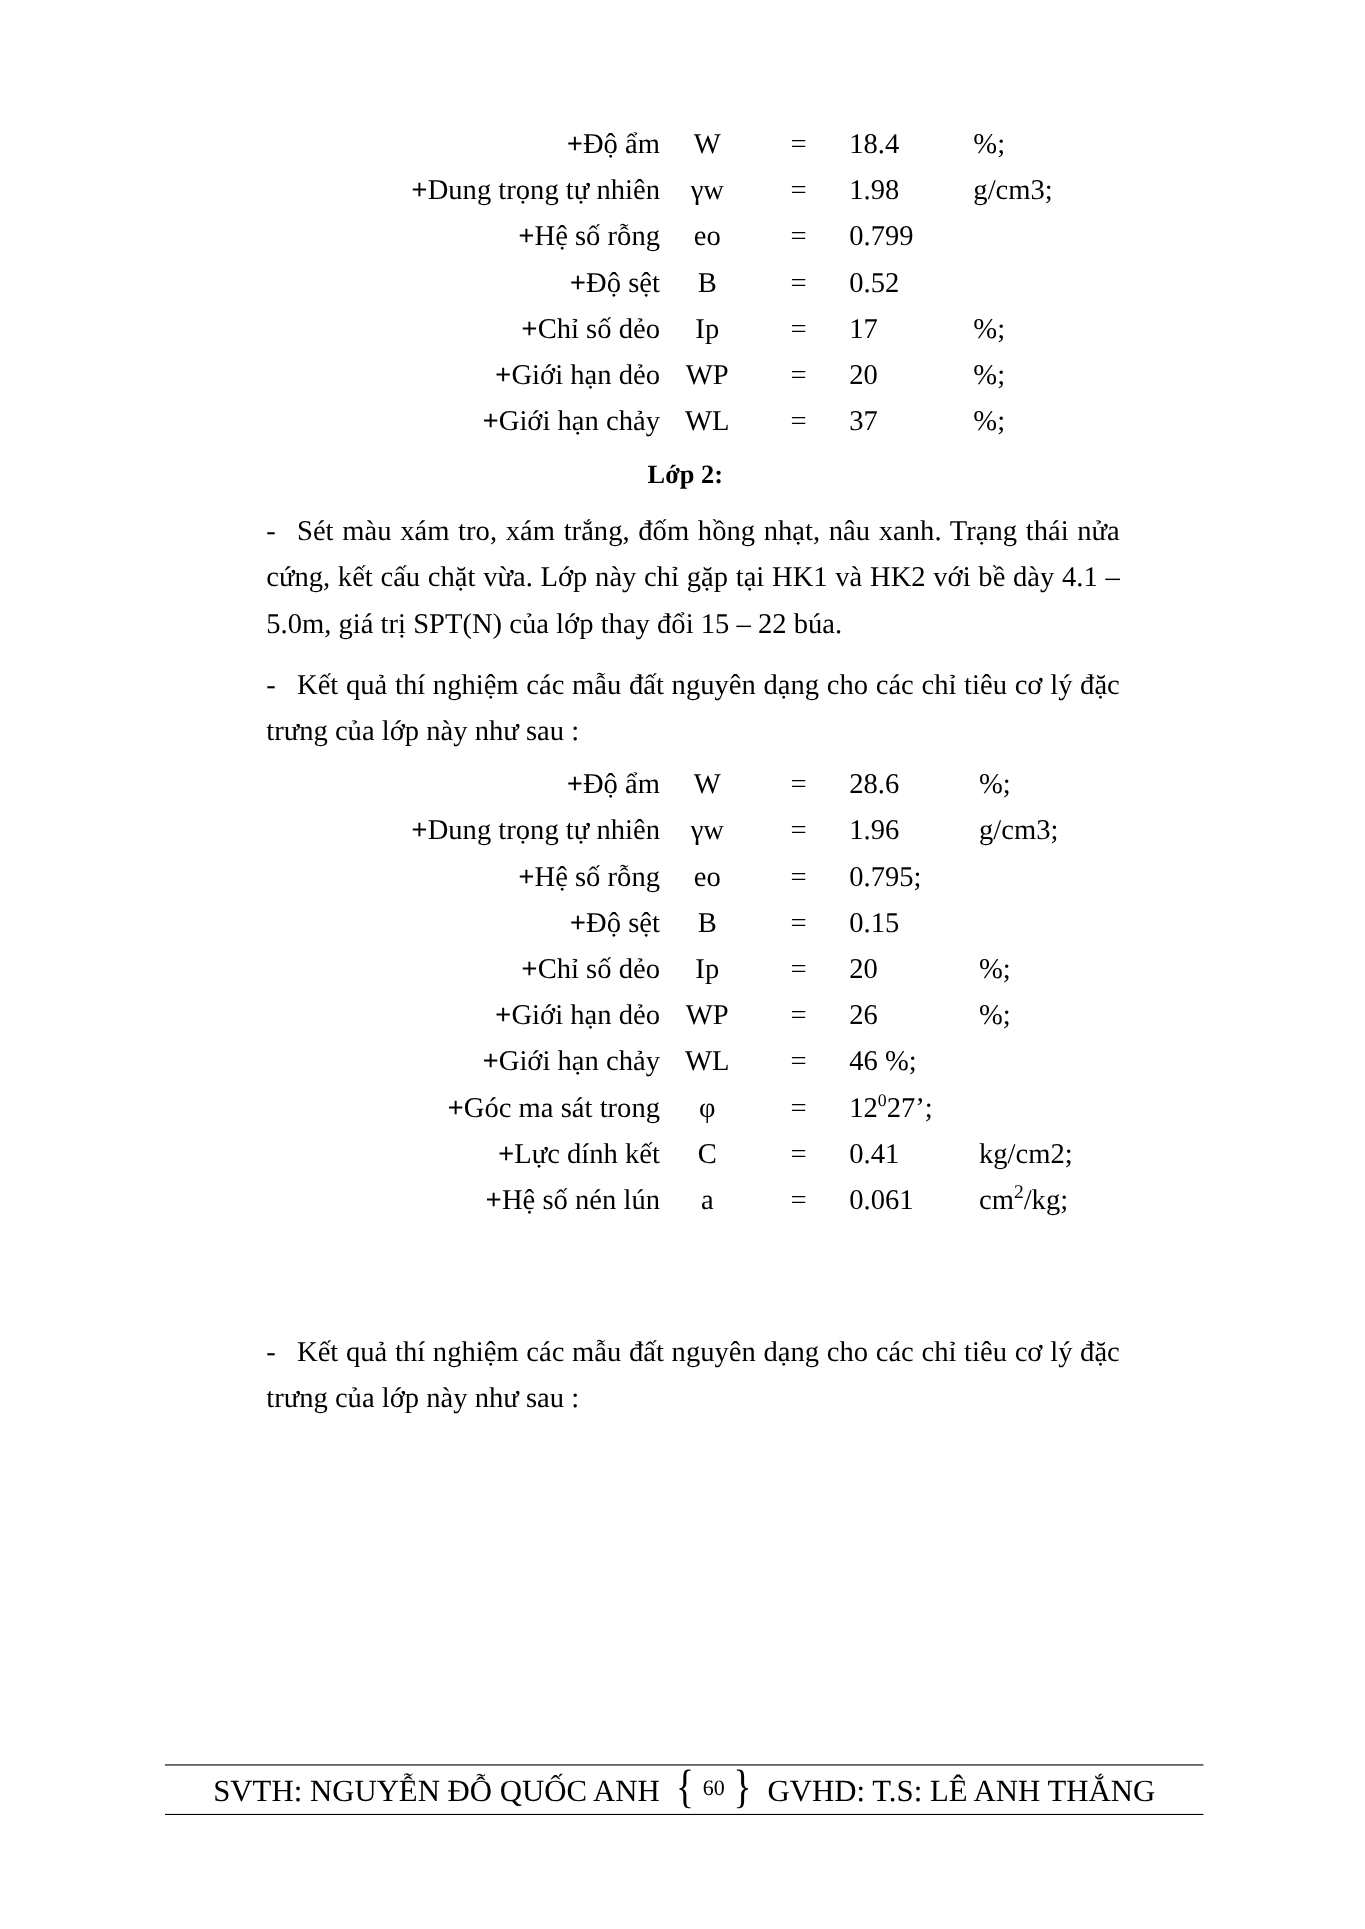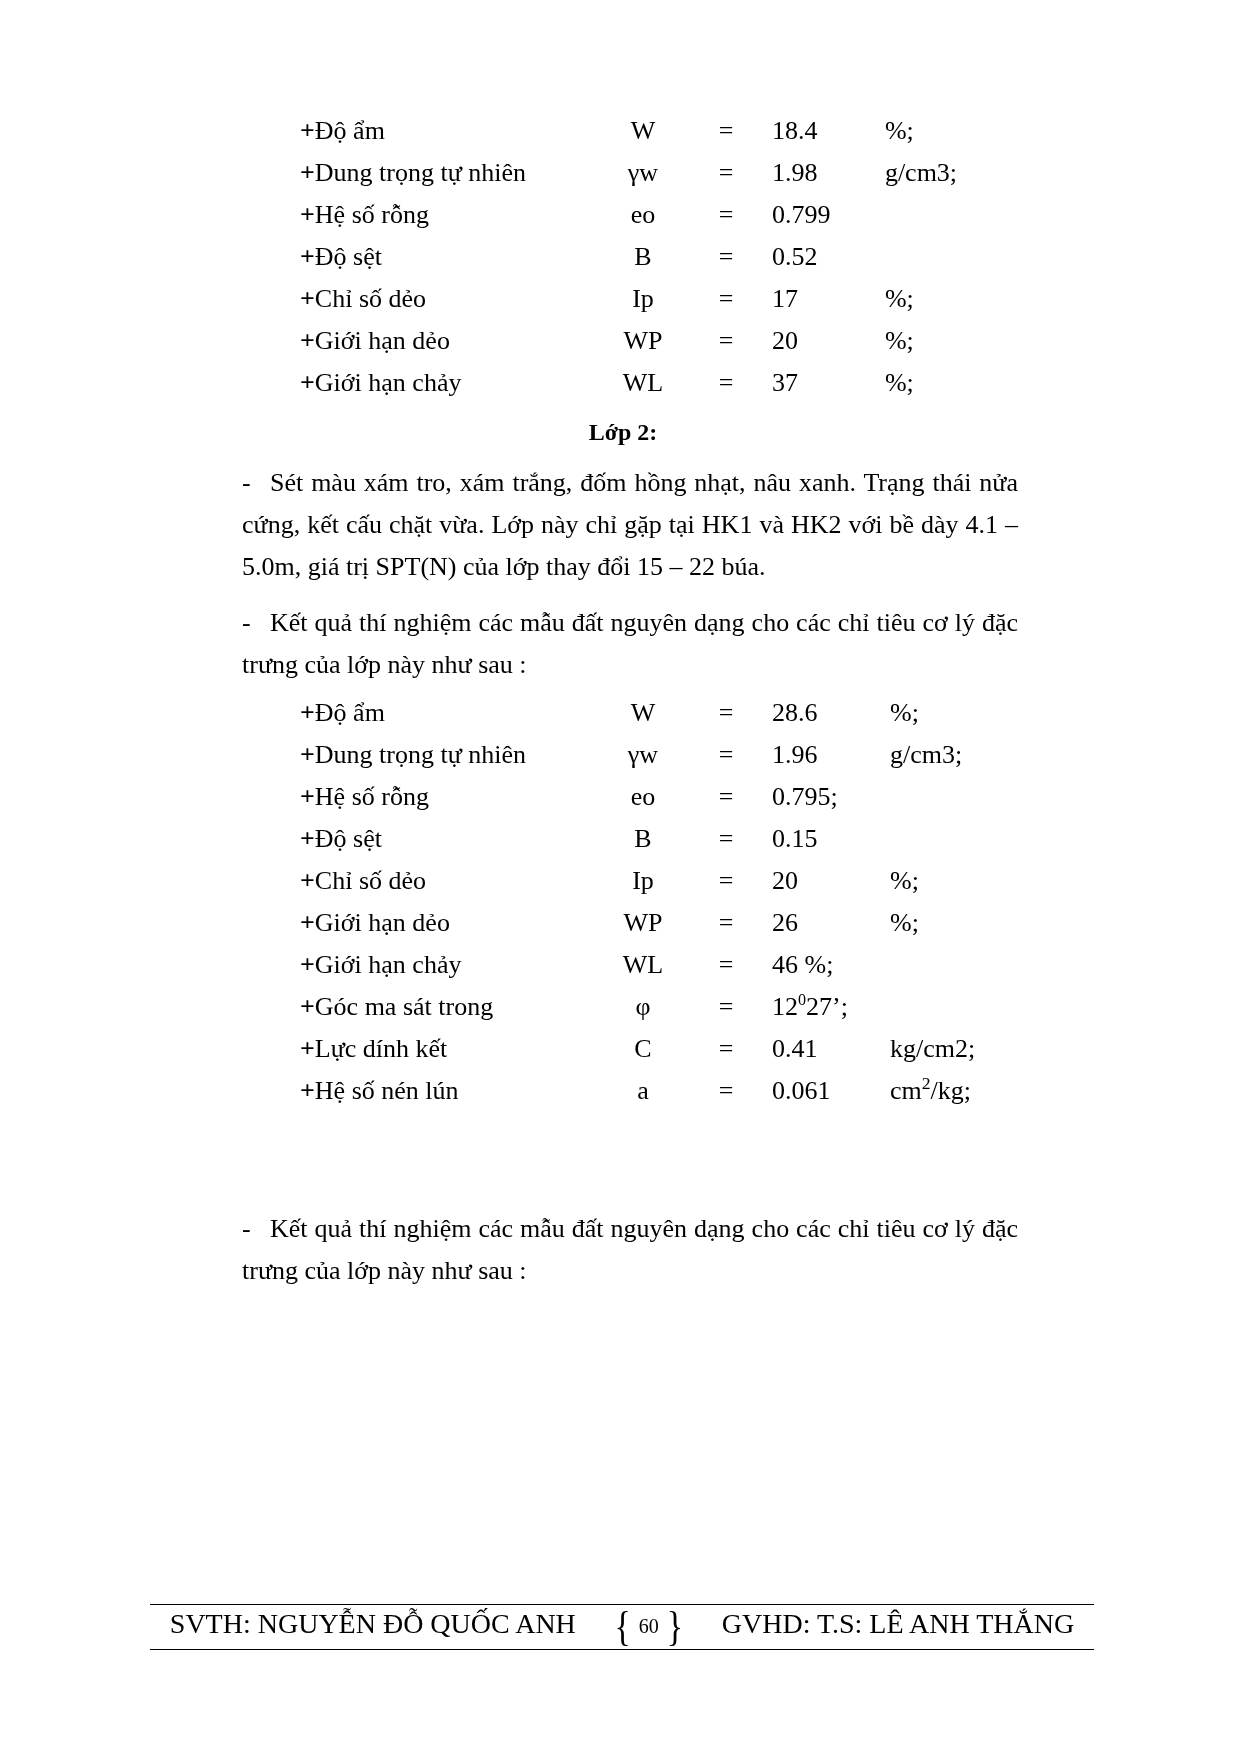--- a/index.html
+++ b/index.html
@@ -36,21 +36,21 @@
     font-size: 26px;
     line-height: 1.0;
   }
   .param-table td {
     padding: 0;
     vertical-align: baseline;
     white-space: nowrap;
   }
   .param-table tr { height: 42px; }
 
-  .c-label  { width: 300px; padding-left: 72px !important; }
+  .c-label  { width: 300px; padding-left: 72px !important; text-align: right; }
   .c-sym    { width: 86px; text-align: center; }
   .c-eq     { width: 80px; text-align: center; }
   .c-val    { width: 118px; text-align: left; padding-left: 6px !important; }
   .c-unit   { text-align: left; }
 
   .plus { font-weight: bold; }
 
   
   .t1 .c-val { width: auto; }
 
@@ -103,26 +103,25 @@
     width: 944px;
   }
   .footer-rule {
     width: 100%;
     height: 1px;
     background: #000000;
     margin: 0 0 4px 0;
   }
   .footer-row {
     display: flex;
-    align-items: flex-start;
+    align-items: flex-end;
     justify-content: center;
     font-size: 28px;
     line-height: 1.05;
     font-family: "Liberation Serif", "DejaVu Serif", serif;
-    gap: 24px;
   }
   .footer-left {
     flex: 1 1 auto;
     text-align: right;
     padding-right: 6px;
     white-space: nowrap;
   }
   .footer-right {
     flex: 1 1 auto;
     text-align: left;

